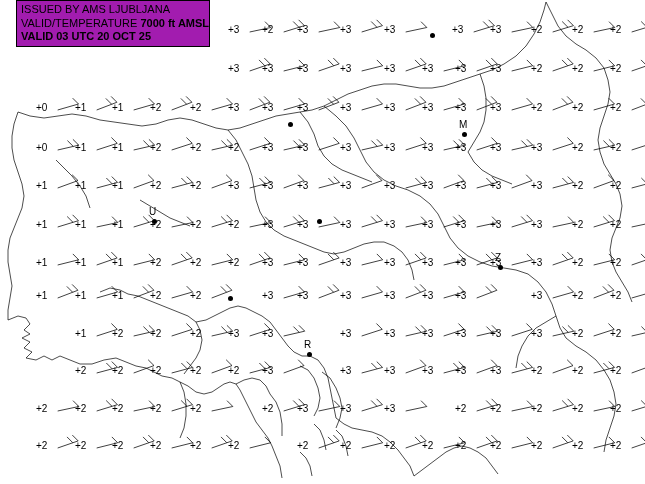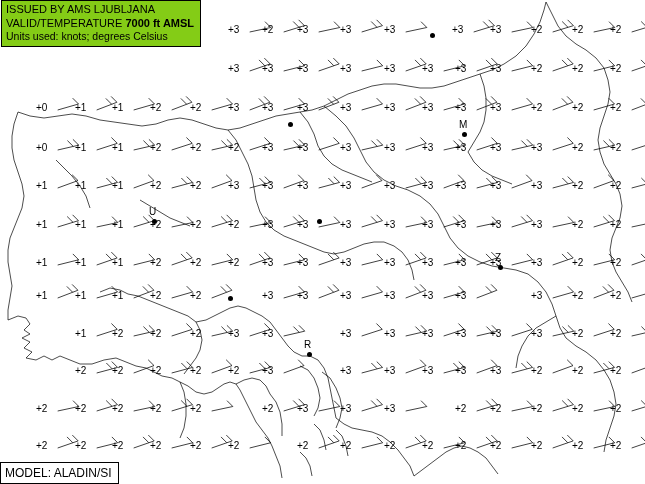--- a/index.html
+++ b/index.html
@@ -1,21 +1,21 @@
 <!DOCTYPE html>
 <html><head>
 <meta charset="utf-8">
 <style>
   html,body{margin:0;padding:0;background:#ffffff;}
   body{width:645px;height:484px;font-family:"Liberation Sans",sans-serif;}
   #stage{position:relative;width:645px;height:484px;overflow:hidden;background:#fff;}
   #mapsvg{position:absolute;left:0;top:0;width:645px;height:484px;}
   .legend{
-    position:absolute;left:1px;top:0;background:#84cc16;border:1px solid #000;
-    padding:2px 6px 2px 4px;z-index:10;
+    position:absolute;left:16px;top:0;background:#a21caf;border:1px solid #000;
+    padding:2px 0 2px 4px;z-index:10;
   }
   .legend div{font-size:11px;line-height:13.6px;color:#000;white-space:nowrap;}
   .legend .b{font-weight:bold;}
   .legend .small{font-size:10.5px;}
   .modelbox{
     position:absolute;left:0;bottom:0;background:#fff;border:1px solid #000;
     padding:3px 6px 3px 4px;z-index:10;
   }
   .modelbox div{font-size:12px;color:#000;white-space:nowrap;}
   .tlabel{
@@ -94,26 +94,23 @@
       <path d="M556,316 L546,322 L536,328 L528,336 L522,346 L518,356 L516,368"></path>
       <path d="M180,382 L184,392 L186,404 L186,416 L184,428 L180,438"></path>
       <path d="M236,384 L244,380 L252,378 L260,380 L266,386 L270,394"></path>
       <path d="M270,394 L276,402 L280,412 L282,424 L282,436"></path>
     </g>
   </svg>
 
   <div class="legend">
     <div>ISSUED BY AMS LJUBLJANA</div>
     <div><span>VALID/TEMPERATURE </span><span class="b">7000 ft AMSL</span></div>
-    <div class="small">Units used: knots; degrees Celsius</div>
+    <div class="b">VALID 03 UTC 20 OCT 25</div>
   </div>
 
-  <div class="modelbox">
-    <div>MODEL: ALADIN/SI</div>
-  </div>
 
   <div id="barbs-layer">
       <div class="tlabel" style="left: 228px; top: 24px;">+3</div>
       <div class="barb" style="left: 246px; top: 22px;">
         <svg width="34" height="20" viewBox="-2 -12 36 24">
           <line x1="0" y1="0" x2="25.4" y2="-5.4" stroke="#000" stroke-width="0.9"></line>
           <line x1="25.4" y1="-5.4" x2="18.4" y2="-12.4" stroke="#000" stroke-width="0.9"></line>
         </svg>
       </div>
       <div class="tlabel" style="left: 262px; top: 24px;">+2</div>

